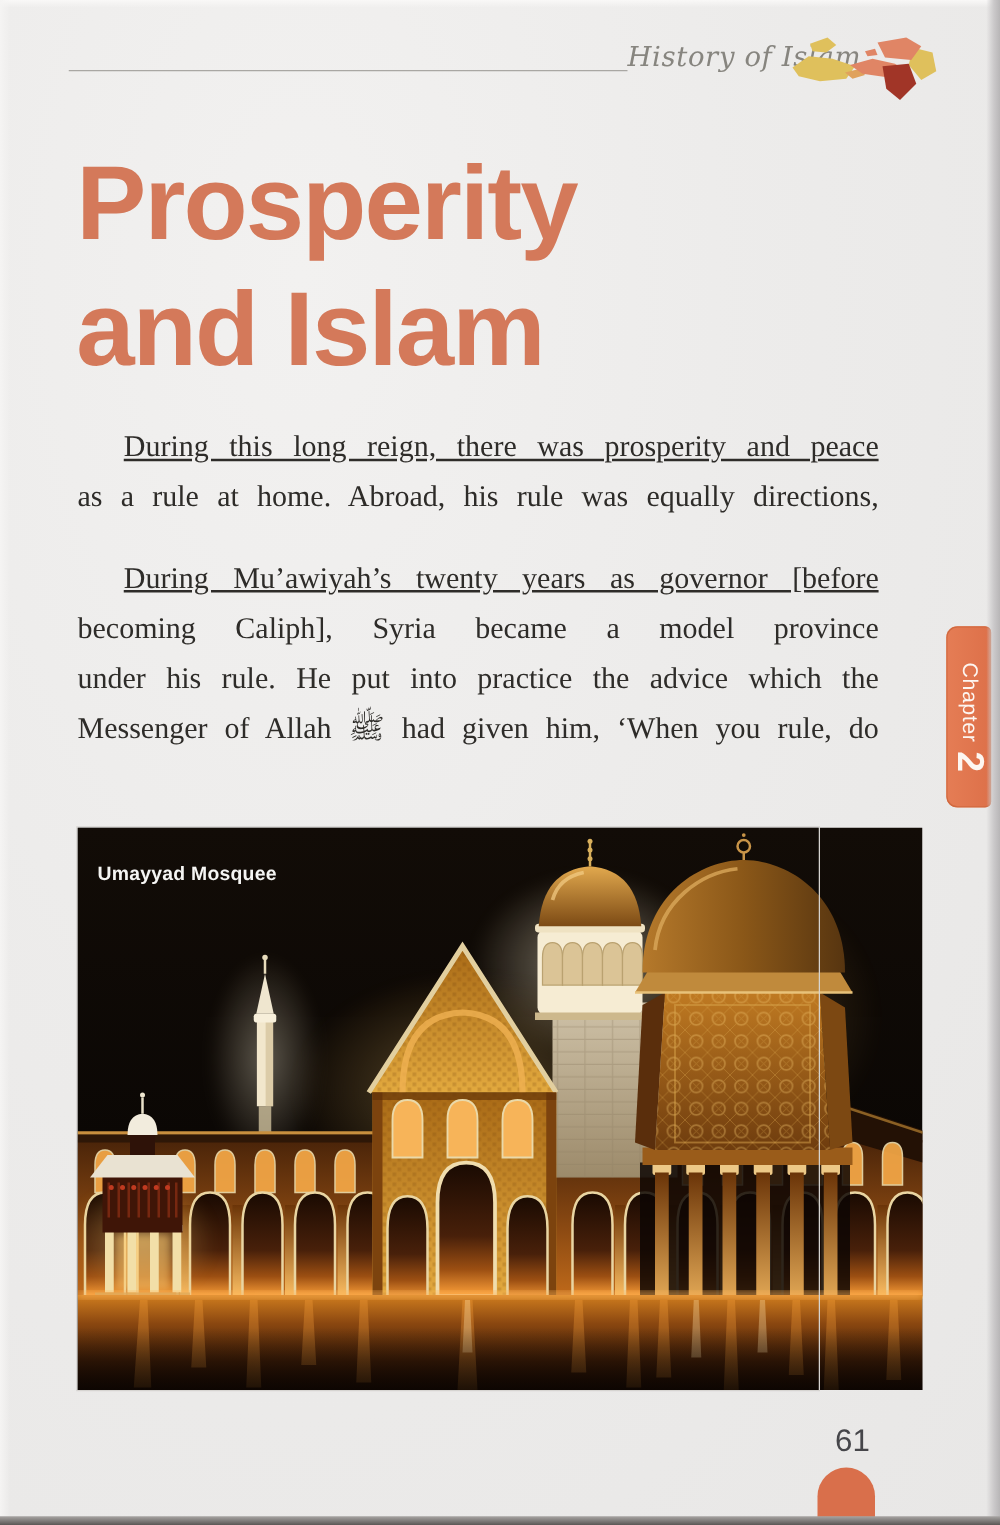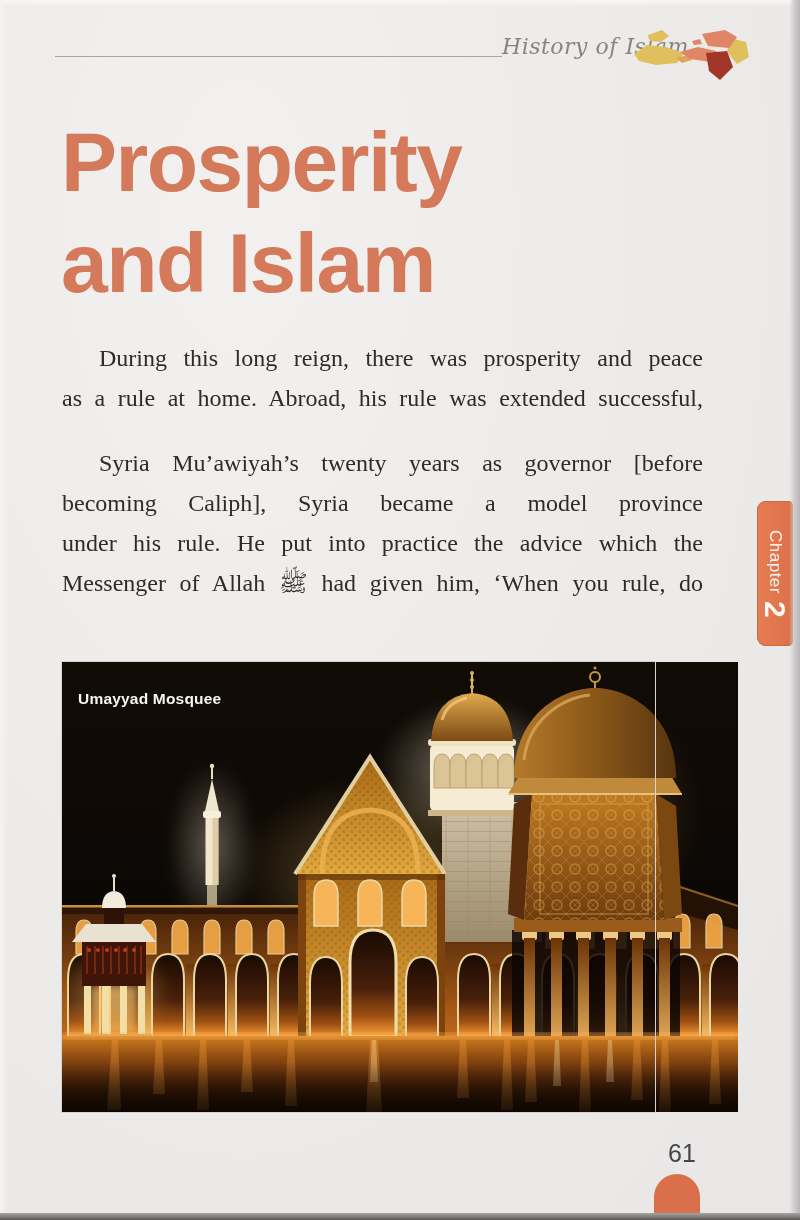--- a/index.html
+++ b/index.html
@@ -30,21 +30,21 @@
     font-family:"Liberation Sans", sans-serif;font-weight:bold;
     font-size:84px;line-height:101px;color:#d4795a;letter-spacing:-1.5px;
   }
 
   .body-text{position:absolute;left:62px;top:338px;width:641px;
     font-size:24px;color:#2e2c29;}
   .para + .para{margin-top:25px;}
   .line{height:40px;line-height:40px;overflow:hidden;
     text-align:justify;text-align-last:justify;}
   .line.no-stretch{text-align-last:left;}
-  .line.indent{text-indent:37px;}
+  .line.indent{text-indent:37px;text-decoration:underline;}
 
   .figure{
     position:absolute;left:62px;top:662px;width:593px;height:450px;
     background:#050302;outline:1px solid #d6d4d1;
   }
   .figure svg{display:block;}
 
   .chapter-tab{
     position:absolute;left:757px;top:501px;width:36px;height:145px;
     background:linear-gradient(90deg,#e57d55,#dd7049);
@@ -91,24 +91,24 @@
   </svg>
 
   <div class="chapter-title">
     <div>Prosperity</div>
     <div>and Islam</div>
   </div>
 
   <div class="body-text">
     <div class="para">
       <div class="line indent">During this long reign, there was prosperity and peace</div>
-      <div class="line">as a rule at home. Abroad, his rule was extended successful,</div>
+      <div class="line">as a rule at home. Abroad, his rule was equally directions,</div>
     </div>
     <div class="para">
-      <div class="line indent">Syria Mu’awiyah’s twenty years as governor [before</div>
+      <div class="line indent">During Mu’awiyah’s twenty years as governor [before</div>
       <div class="line">becoming Caliph], Syria became a model province</div>
       <div class="line">under his rule. He put into practice the advice which the</div>
       <div class="line">Messenger of Allah ﷺ had given him, ‘When you rule, do</div>
     </div>
   </div>
 
   <div class="figure">
     <svg width="676" height="450" viewBox="0 0 676 450">
       <defs>
         <linearGradient id="sky" x1="0" y1="0" x2="0" y2="1">

